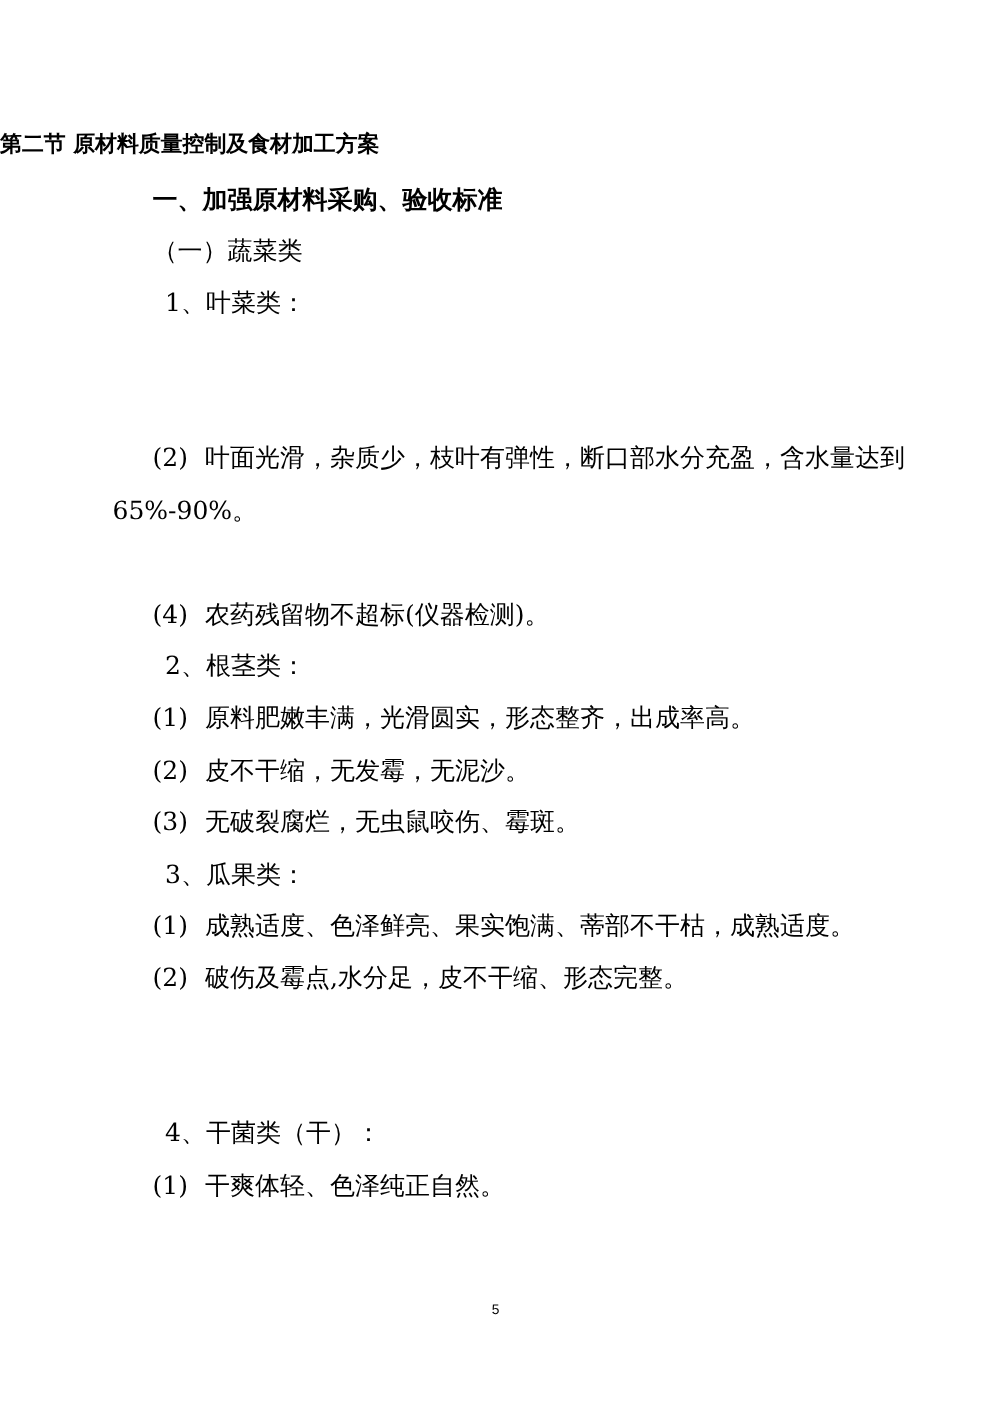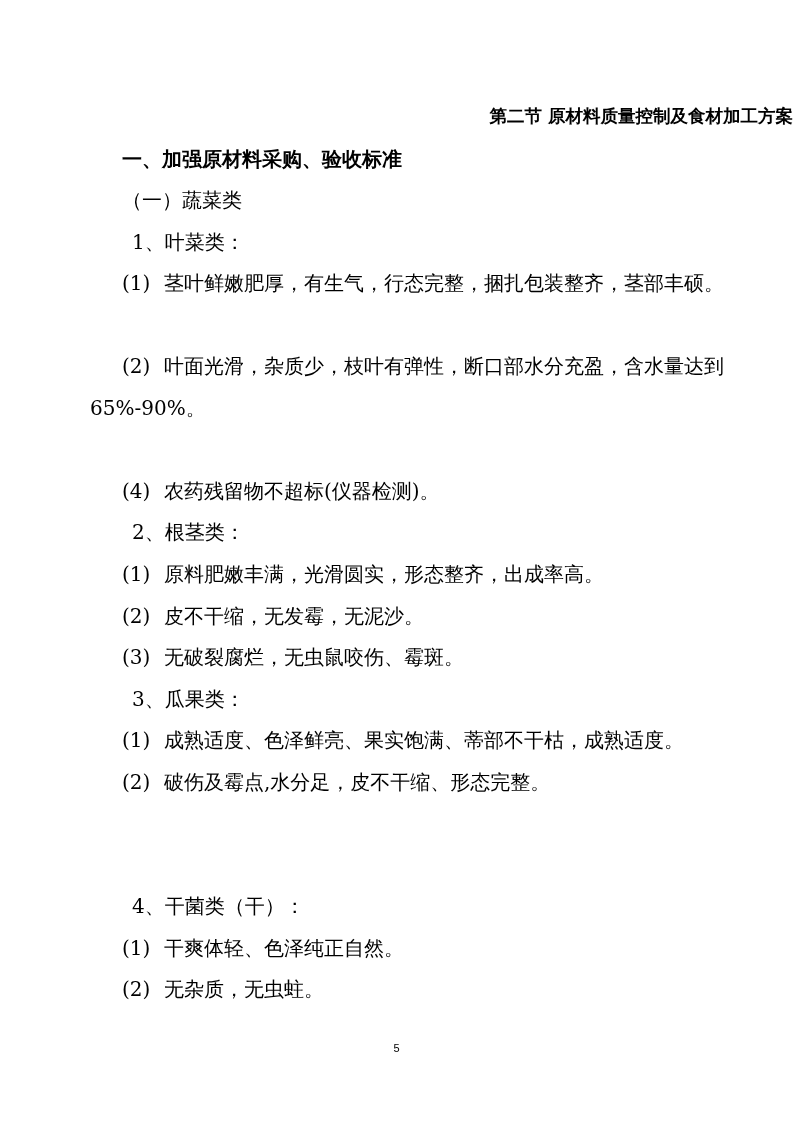--- a/index.html
+++ b/index.html
@@ -1,38 +1,35 @@
 <!DOCTYPE html>
 <html><head>
   <meta charset="utf-8">
   <style>
     html, body { margin: 0; padding: 0; background: #ffffff; }
     body { width: 793px; height: 1122px; position: relative; overflow: hidden;
            font-family: "DejaVu Serif", "Liberation Serif", serif; color: #000; }
     .page { position: absolute; left: 0; top: 0; width: 793px; height: 1122px; }
     .line { position: absolute; white-space: nowrap; font-size: 20px; line-height: 22px; }
-    .title { left: 0; width: 793px; text-align: right; font-weight: bold; font-size: 17.5px;
+    .title { left: 0; width: 793px; text-align: left; font-weight: bold; font-size: 17.5px;
              font-family: "DejaVu Sans", "Liberation Sans", sans-serif; }
     .h1 { font-weight: bold; font-size: 20px; font-family: "DejaVu Sans", "Liberation Sans", sans-serif; }
     .num { display: inline-block; width: 42px; }
     .pageno { position: absolute; left: 0; width: 793px; text-align: center; font-size: 11px;
               font-family: "Liberation Sans", sans-serif; }
   </style>
 </head>
 <body>
 
 <div class="page">
   <div class="line title" style="top:105px">第二节 原材料质量控制及食材加工方案</div>
   <div class="line h1" style="left:122px; top:148px">一、加强原材料采购、验收标准</div>
   <div class="line" style="left:122px; top:189px">（一）蔬菜类</div>
 
   <div class="line" style="left:132px; top:231px">1、叶菜类：</div>
-  <div class="line" style="left:122px; top:272px">
-    <span class="num">(1)</span><span>茎叶鲜嫩肥厚，有生气，行态完整，捆扎包装整齐，茎部丰硕。</span>
-  </div>
   <div class="line" style="left:122px; top:355px">
     <span class="num">(2)</span><span>叶面光滑，杂质少，枝叶有弹性，断口部水分充盈，含水量达到</span>
   </div>
   <div class="line" style="left:90px; top:397px">65%-90%。</div>
   <div class="line" style="left:122px; top:480px">
     <span class="num">(4)</span><span>农药残留物不超标(仪器检测)。</span>
   </div>
 
   <div class="line" style="left:132px; top:521px">2、根茎类：</div>
   <div class="line" style="left:122px; top:563px">
@@ -50,18 +47,15 @@
     <span class="num">(1)</span><span>成熟适度、色泽鲜亮、果实饱满、蒂部不干枯，成熟适度。</span>
   </div>
   <div class="line" style="left:122px; top:771px">
     <span class="num">(2)</span><span>破伤及霉点,水分足，皮不干缩、形态完整。</span>
   </div>
 
   <div class="line" style="left:132px; top:895px">4、干菌类（干）：</div>
   <div class="line" style="left:122px; top:937px">
     <span class="num">(1)</span><span>干爽体轻、色泽纯正自然。</span>
   </div>
-  <div class="line" style="left:122px; top:978px">
-    <span class="num">(2)</span><span>无杂质，无虫蛀。</span>
-  </div>
 
   <div class="pageno" style="top:1042px">5</div>
 </div>
 
 </body></html>

